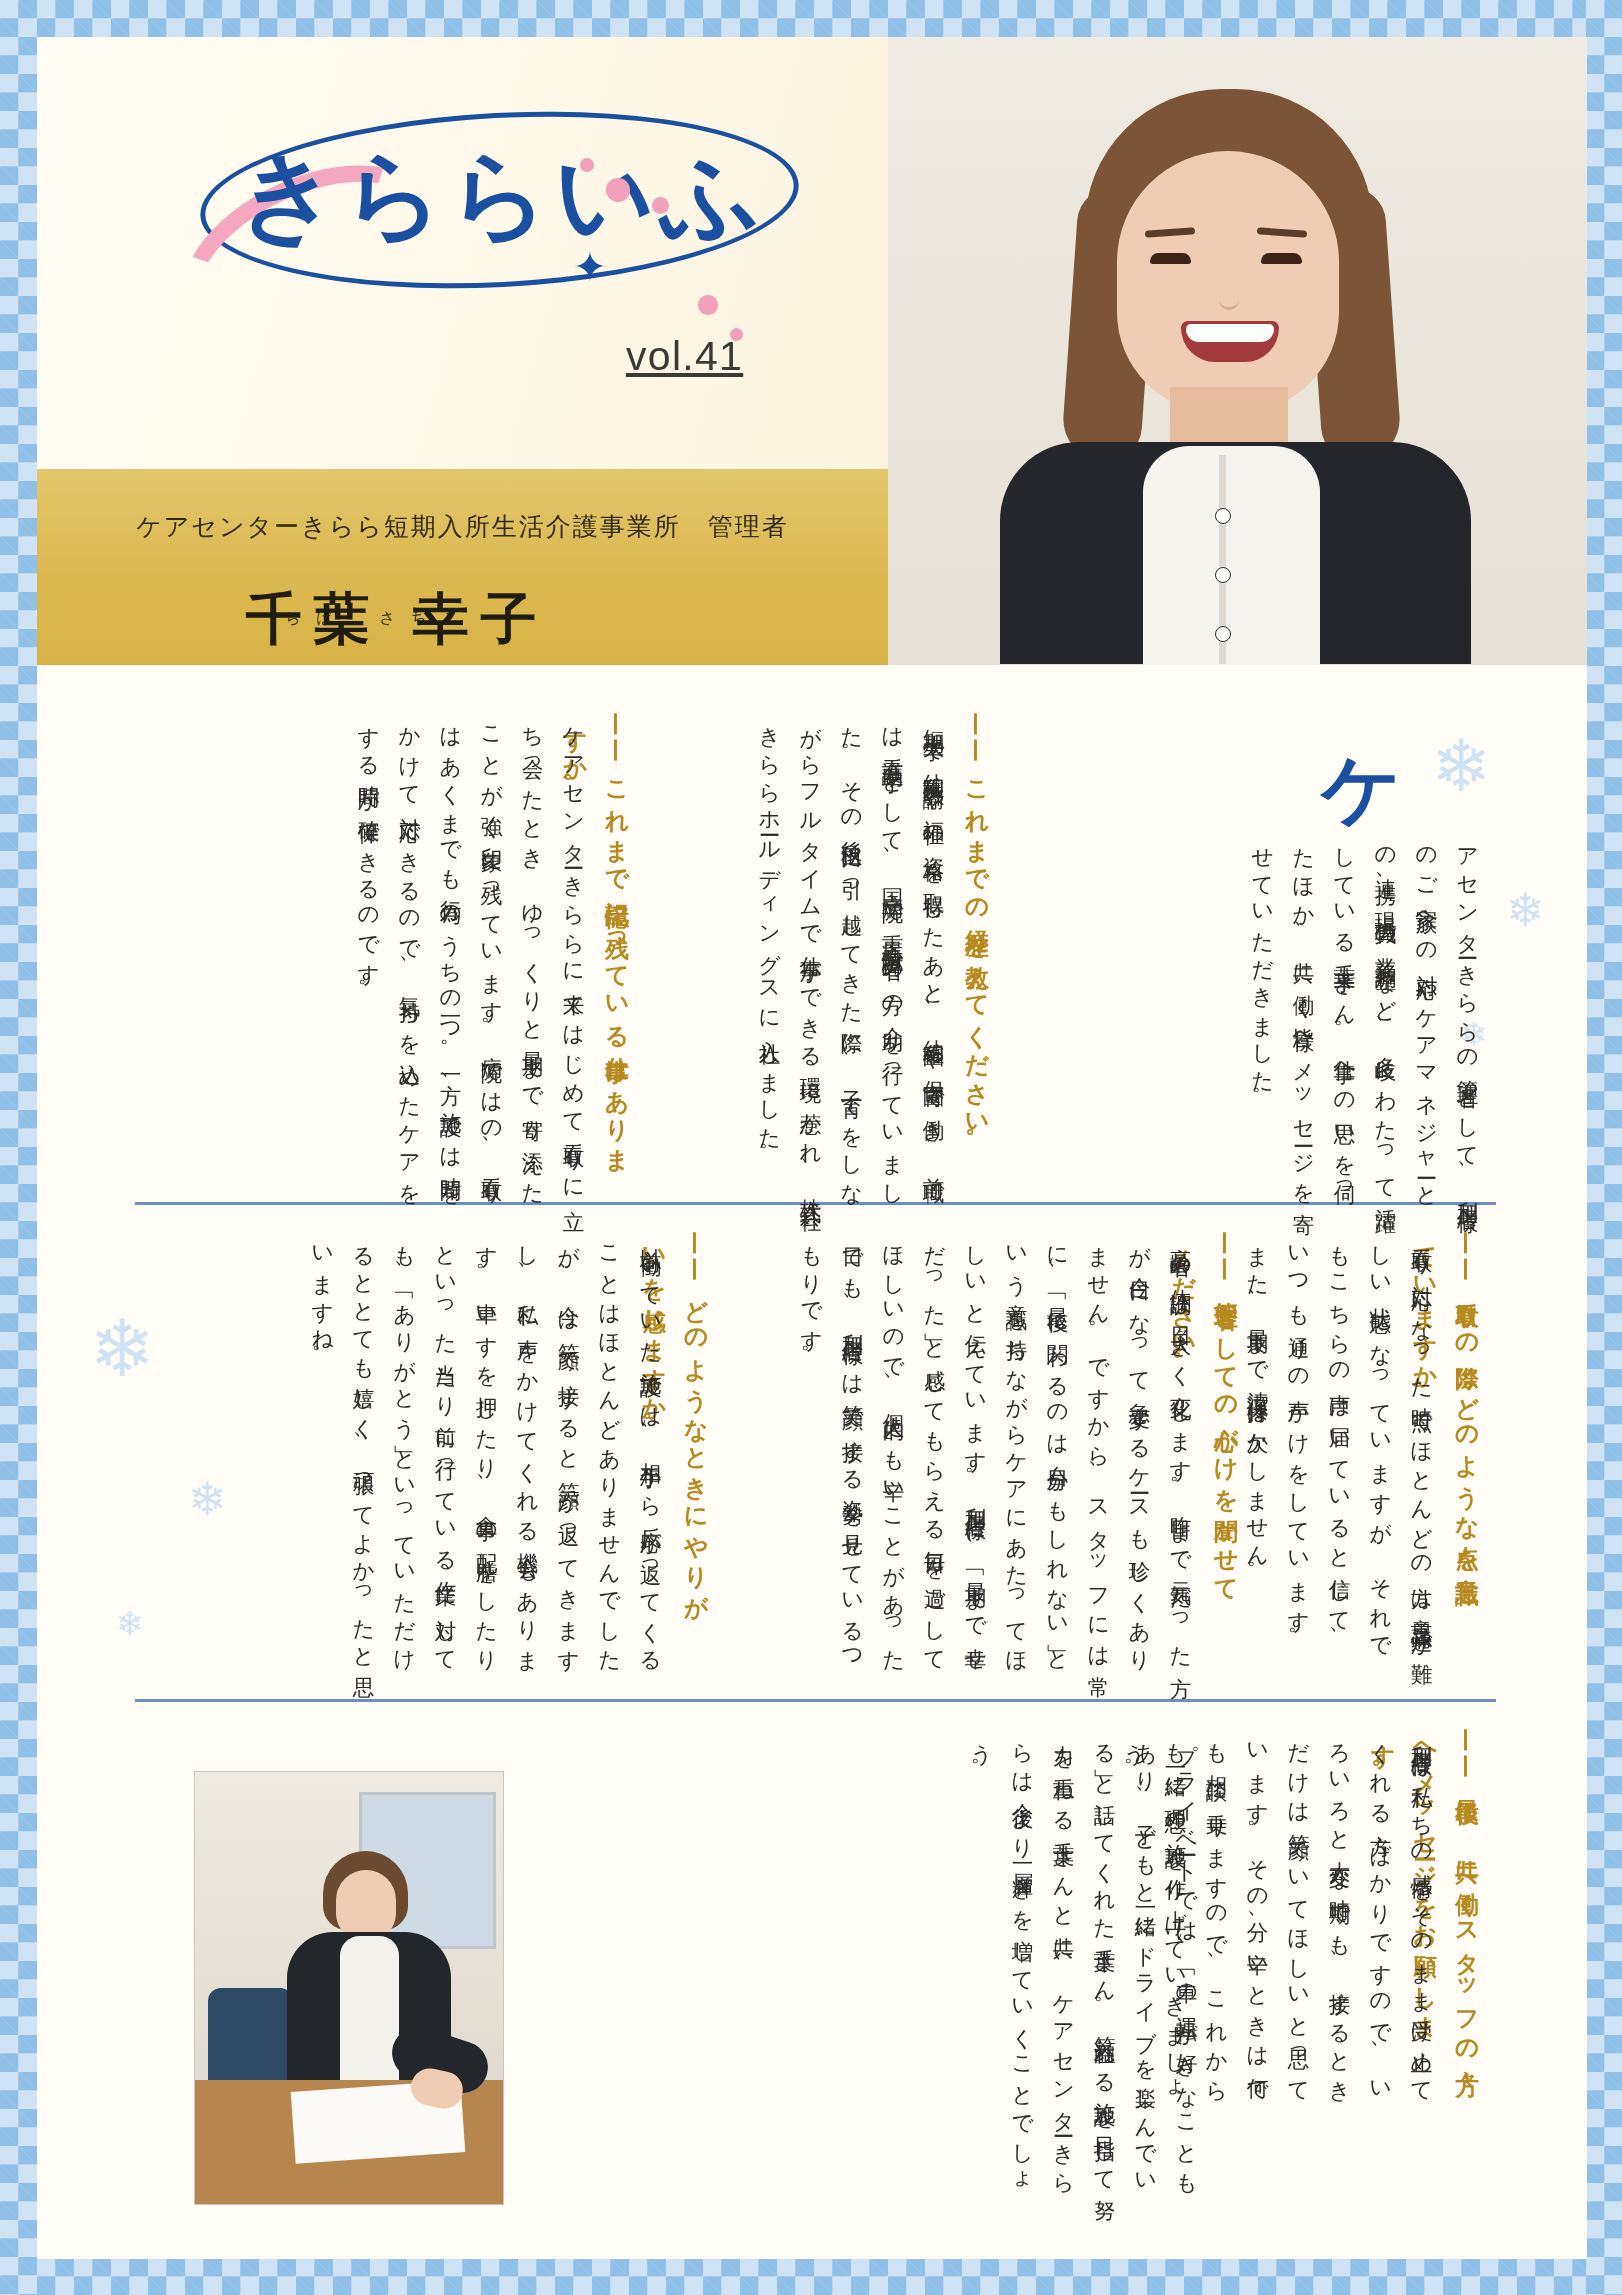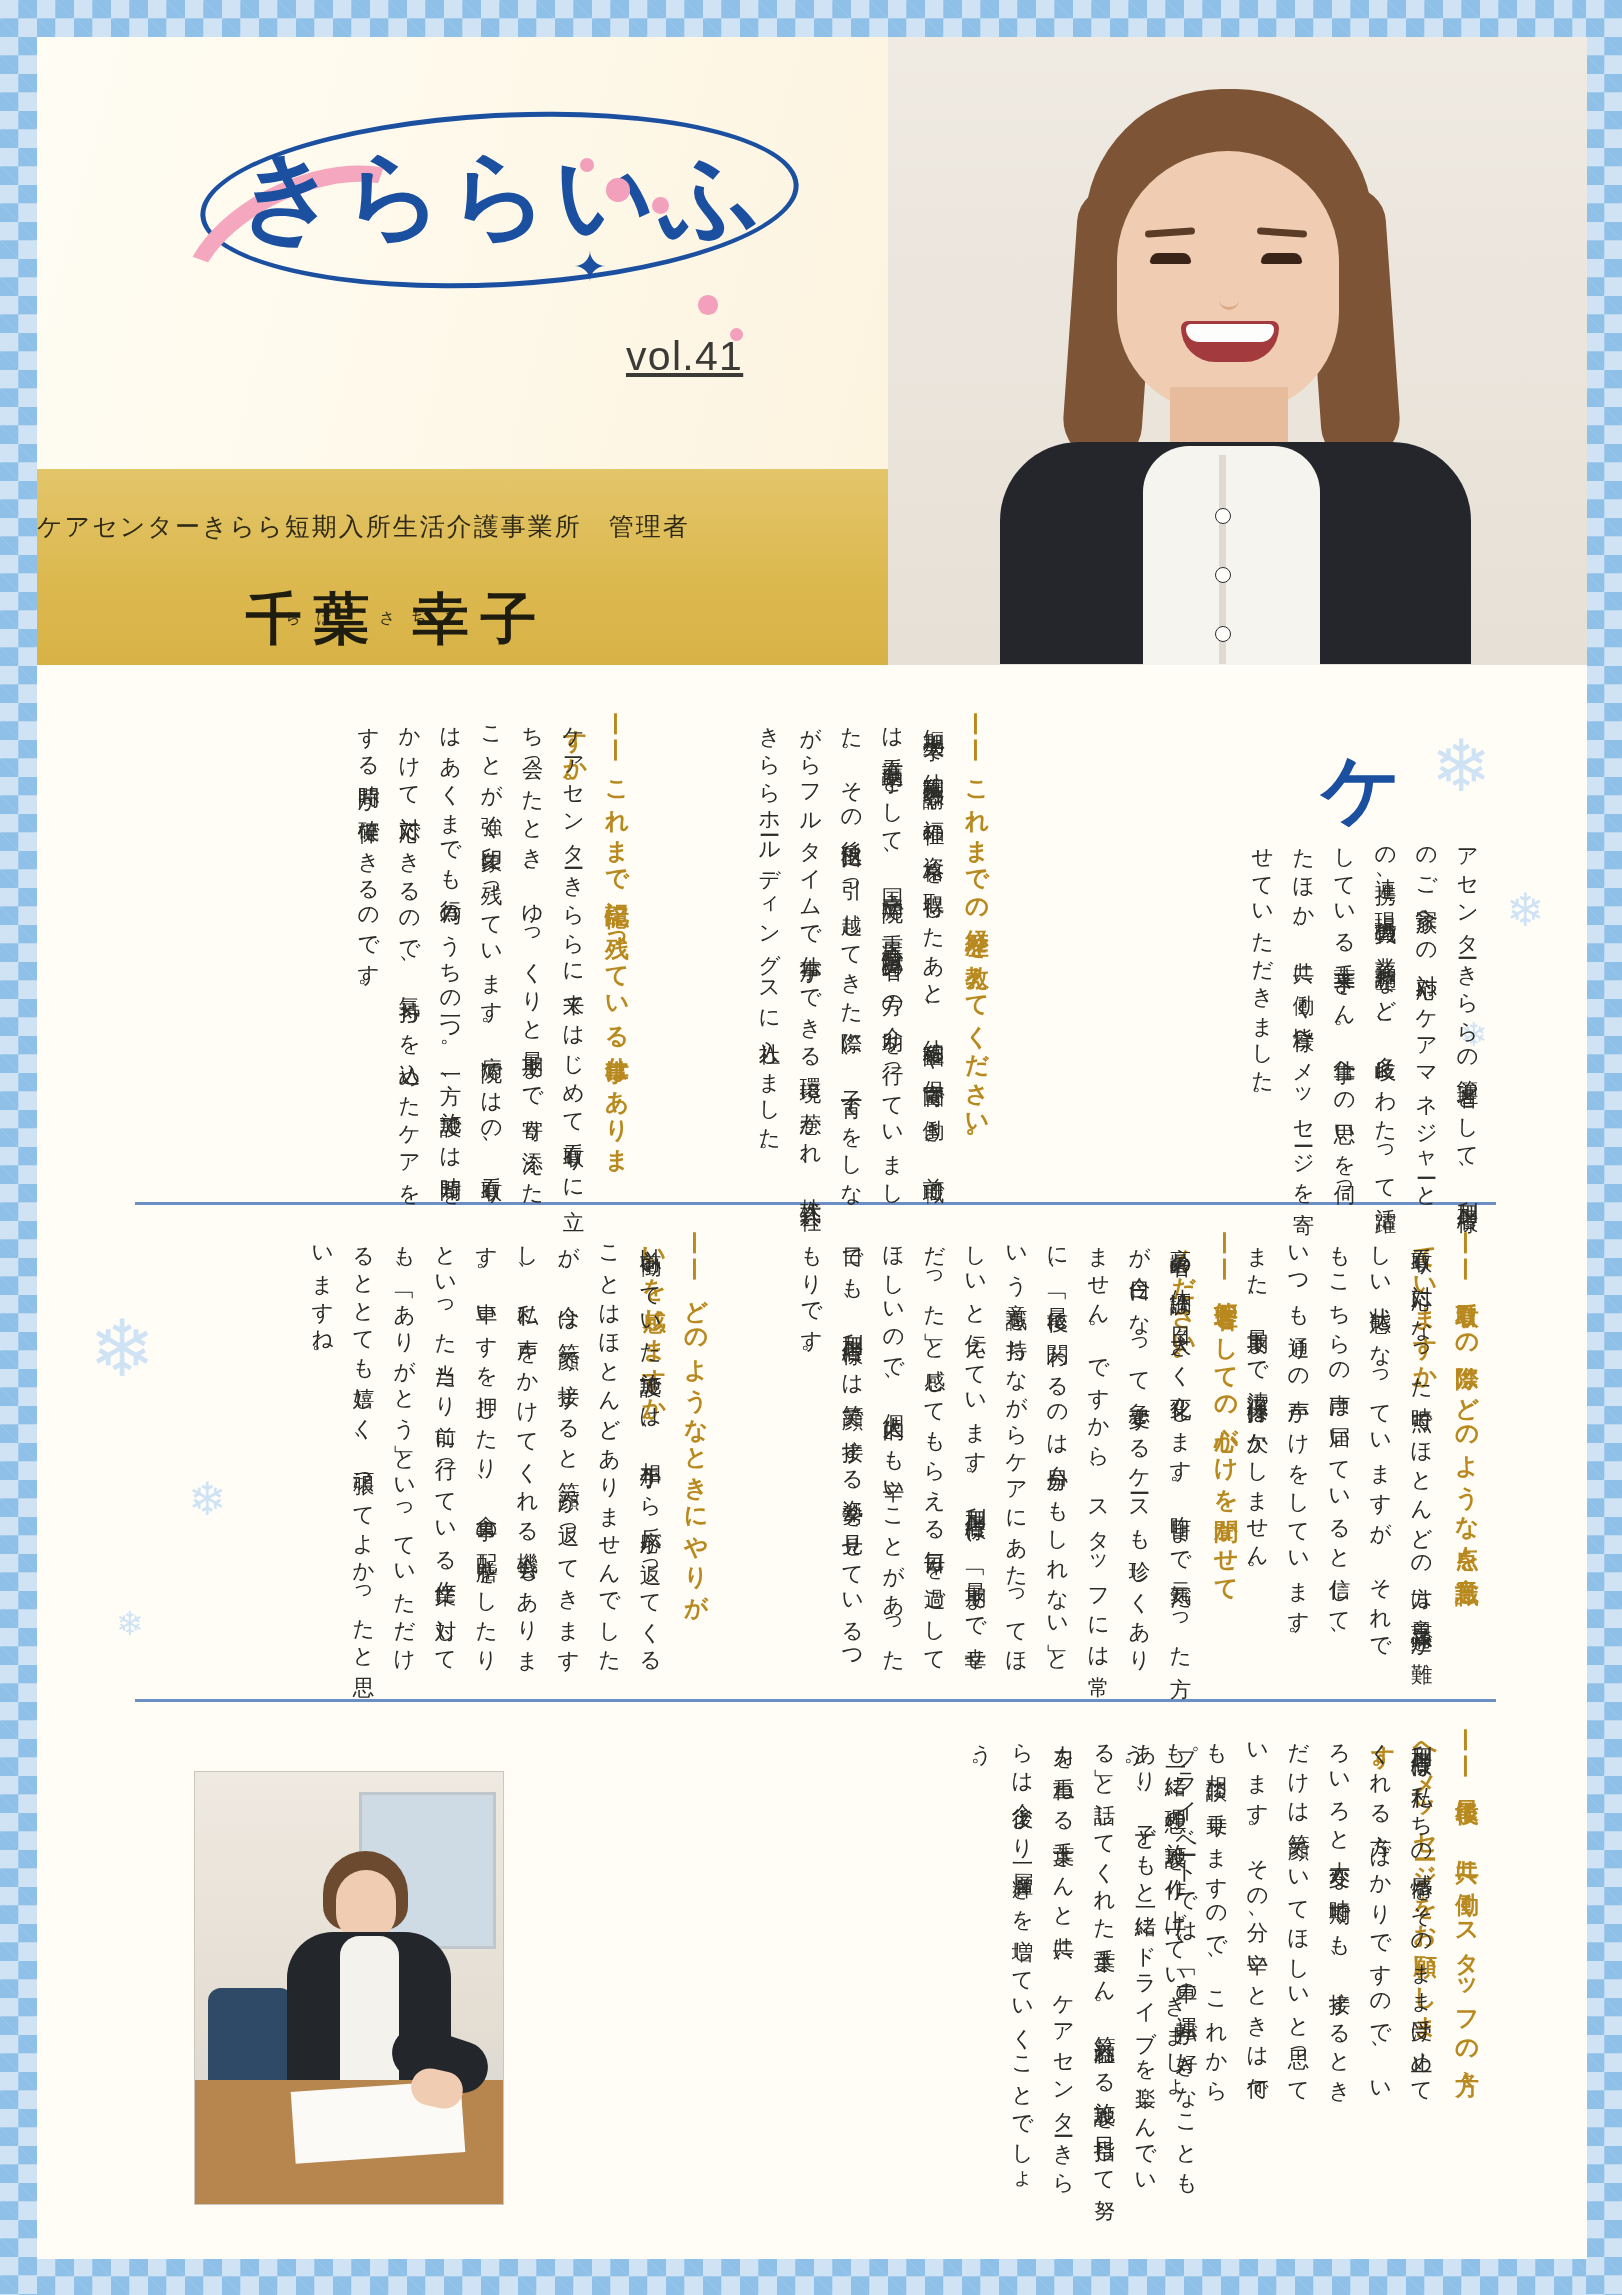--- a/index.html
+++ b/index.html
@@ -130,21 +130,21 @@
   .goldband {
     position: absolute;
     left: 0; top: 432px;
     width: 851px; height: 196px;
     background: linear-gradient(180deg,#e3c56a 0%, #dcb950 55%, #d8b246 100%);
   }
   .goldband .role {
     position: absolute;
     left: 0; top: 41px;
     width: 851px;
-    text-align: left;
+    text-align: center;
     font-family: "DejaVu Sans", sans-serif;
     font-size: 25px;
     color: #2e2a17;
     letter-spacing: 2px;
     white-space: nowrap;
   }
   .goldband .ruby {
     position: absolute;
     left: 0; top: 92px;
     width: 685px;

